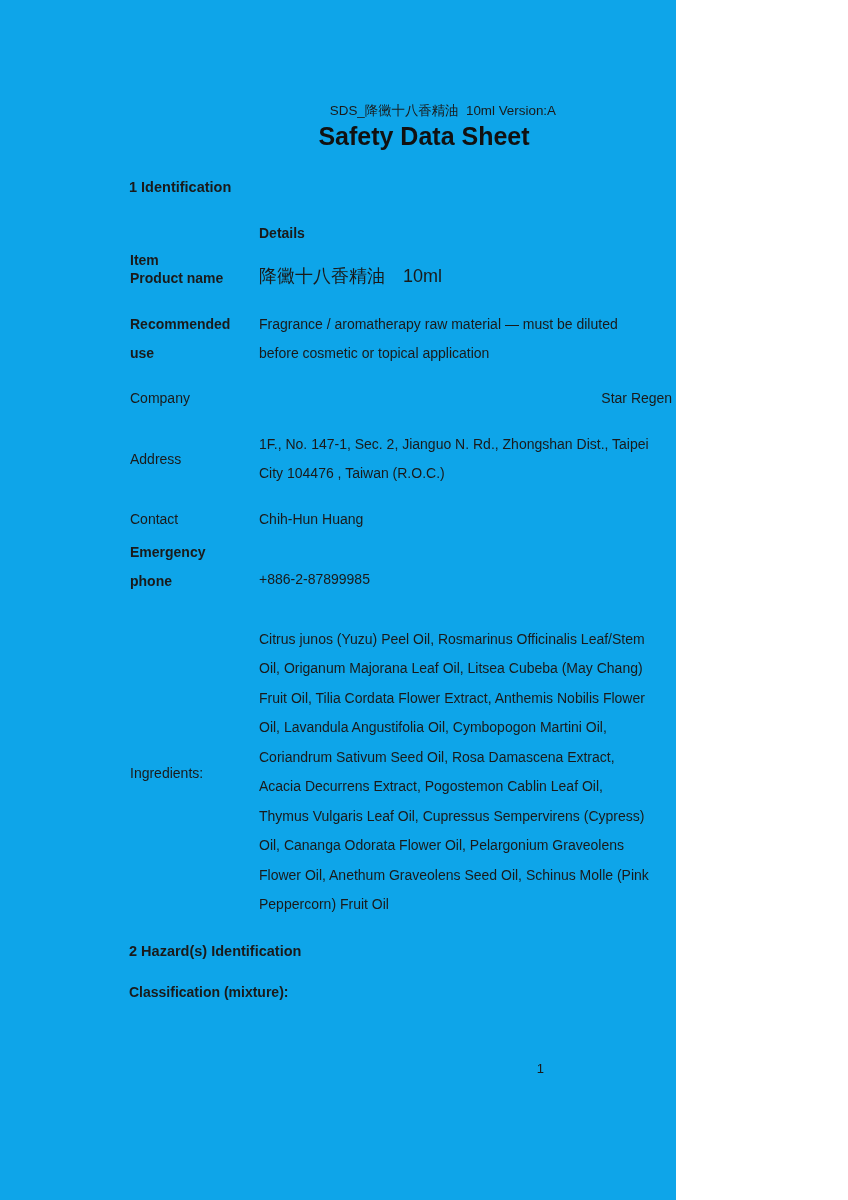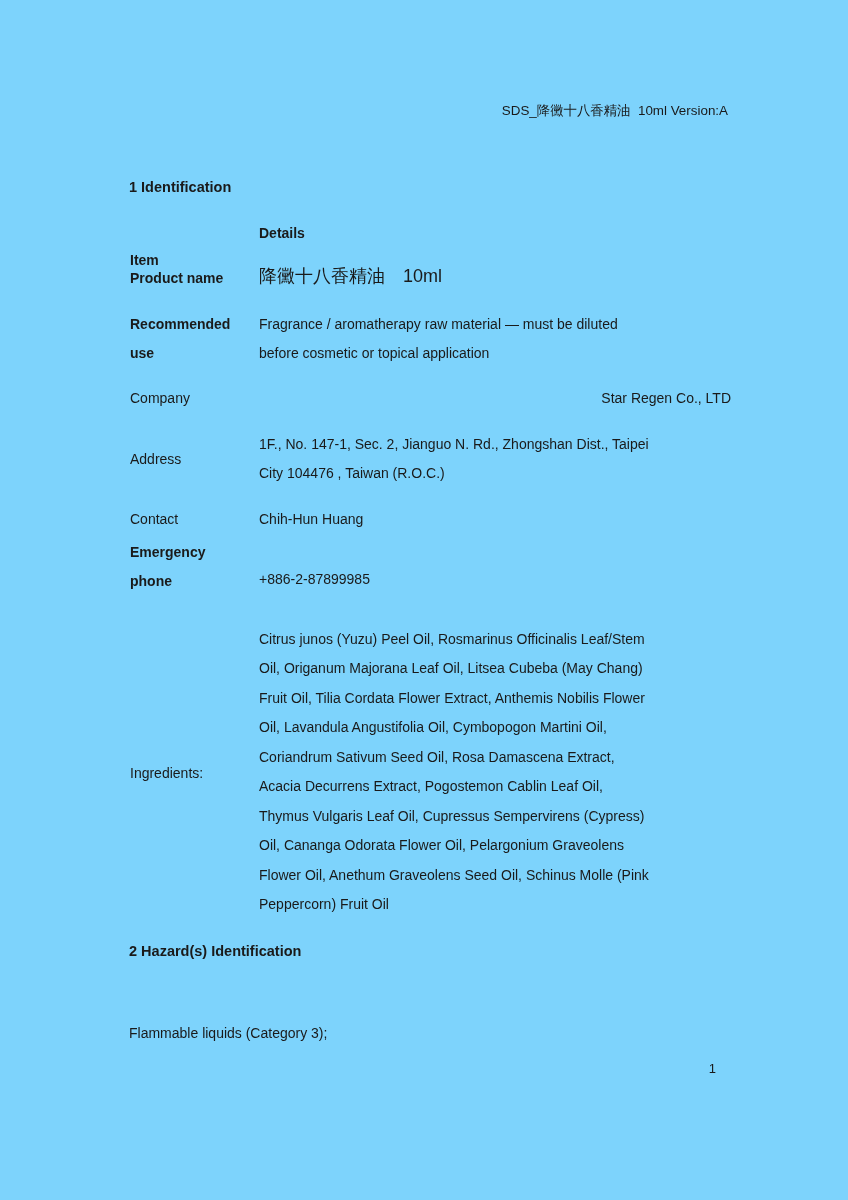--- a/index.html
+++ b/index.html
@@ -2,23 +2,23 @@
 <html><head>
 <meta charset="utf-8">
 <style>
   html, body {
     margin: 0;
     padding: 0;
     background: #ffffff;
   }
   .page {
     position: relative;
-    width: 848px;
+    width: 676px;
     height: 1200px;
-    background: #7dd3fc;
+    background: #0ea5e9;
     font-family: "Liberation Sans", "DejaVu Sans", sans-serif;
     color: #1a1a1a;
     overflow: hidden;
   }
   .doc-header {
     position: absolute;
     top: 56px;
     right: 120px;
     text-align: right;
     font-size: 13.4px;
@@ -71,20 +71,21 @@
 </style>
 </head>
 <body>
 
 <div class="page">
 
   <div class="doc-header">
     <div>SDS_降黴十八香精油  10ml Version:A</div>
   </div>
 
+  <div class="doc-title">Safety Data Sheet</div>
 
   <div class="section-heading" style="top:173px;">1 Identification</div>
 
   <div>
 
     <div class="cell label bold" style="top:226px;margin-top:20px;">Item</div>
     <div class="cell value bold" style="top:219px;">Details</div>
 
     <div class="cell label bold" style="top:264px;">Product name</div>
     <div class="cell value cjk" style="top:262px;">降黴十八香精油　10ml</div>
@@ -116,17 +117,17 @@
 Coriandrum Sativum Seed Oil, Rosa Damascena Extract,
 Acacia Decurrens Extract, Pogostemon Cablin Leaf Oil,
 Thymus Vulgaris Leaf Oil, Cupressus Sempervirens (Cypress)
 Oil, Cananga Odorata Flower Oil, Pelargonium Graveolens
 Flower Oil, Anethum Graveolens Seed Oil, Schinus Molle (Pink
 Peppercorn) Fruit Oil</div>
 
   </div>
 
   <div class="section-heading" style="top:937px;">2 Hazard(s) Identification</div>
-  <div class="body-line" style="top:1019px;">Flammable liquids (Category 3);</div>
+  <div class="section-heading" style="top:978px; font-size:14px;">Classification (mixture):</div>
 
   <div class="page-footer">1</div>
 
 </div>
 
 </body></html>

